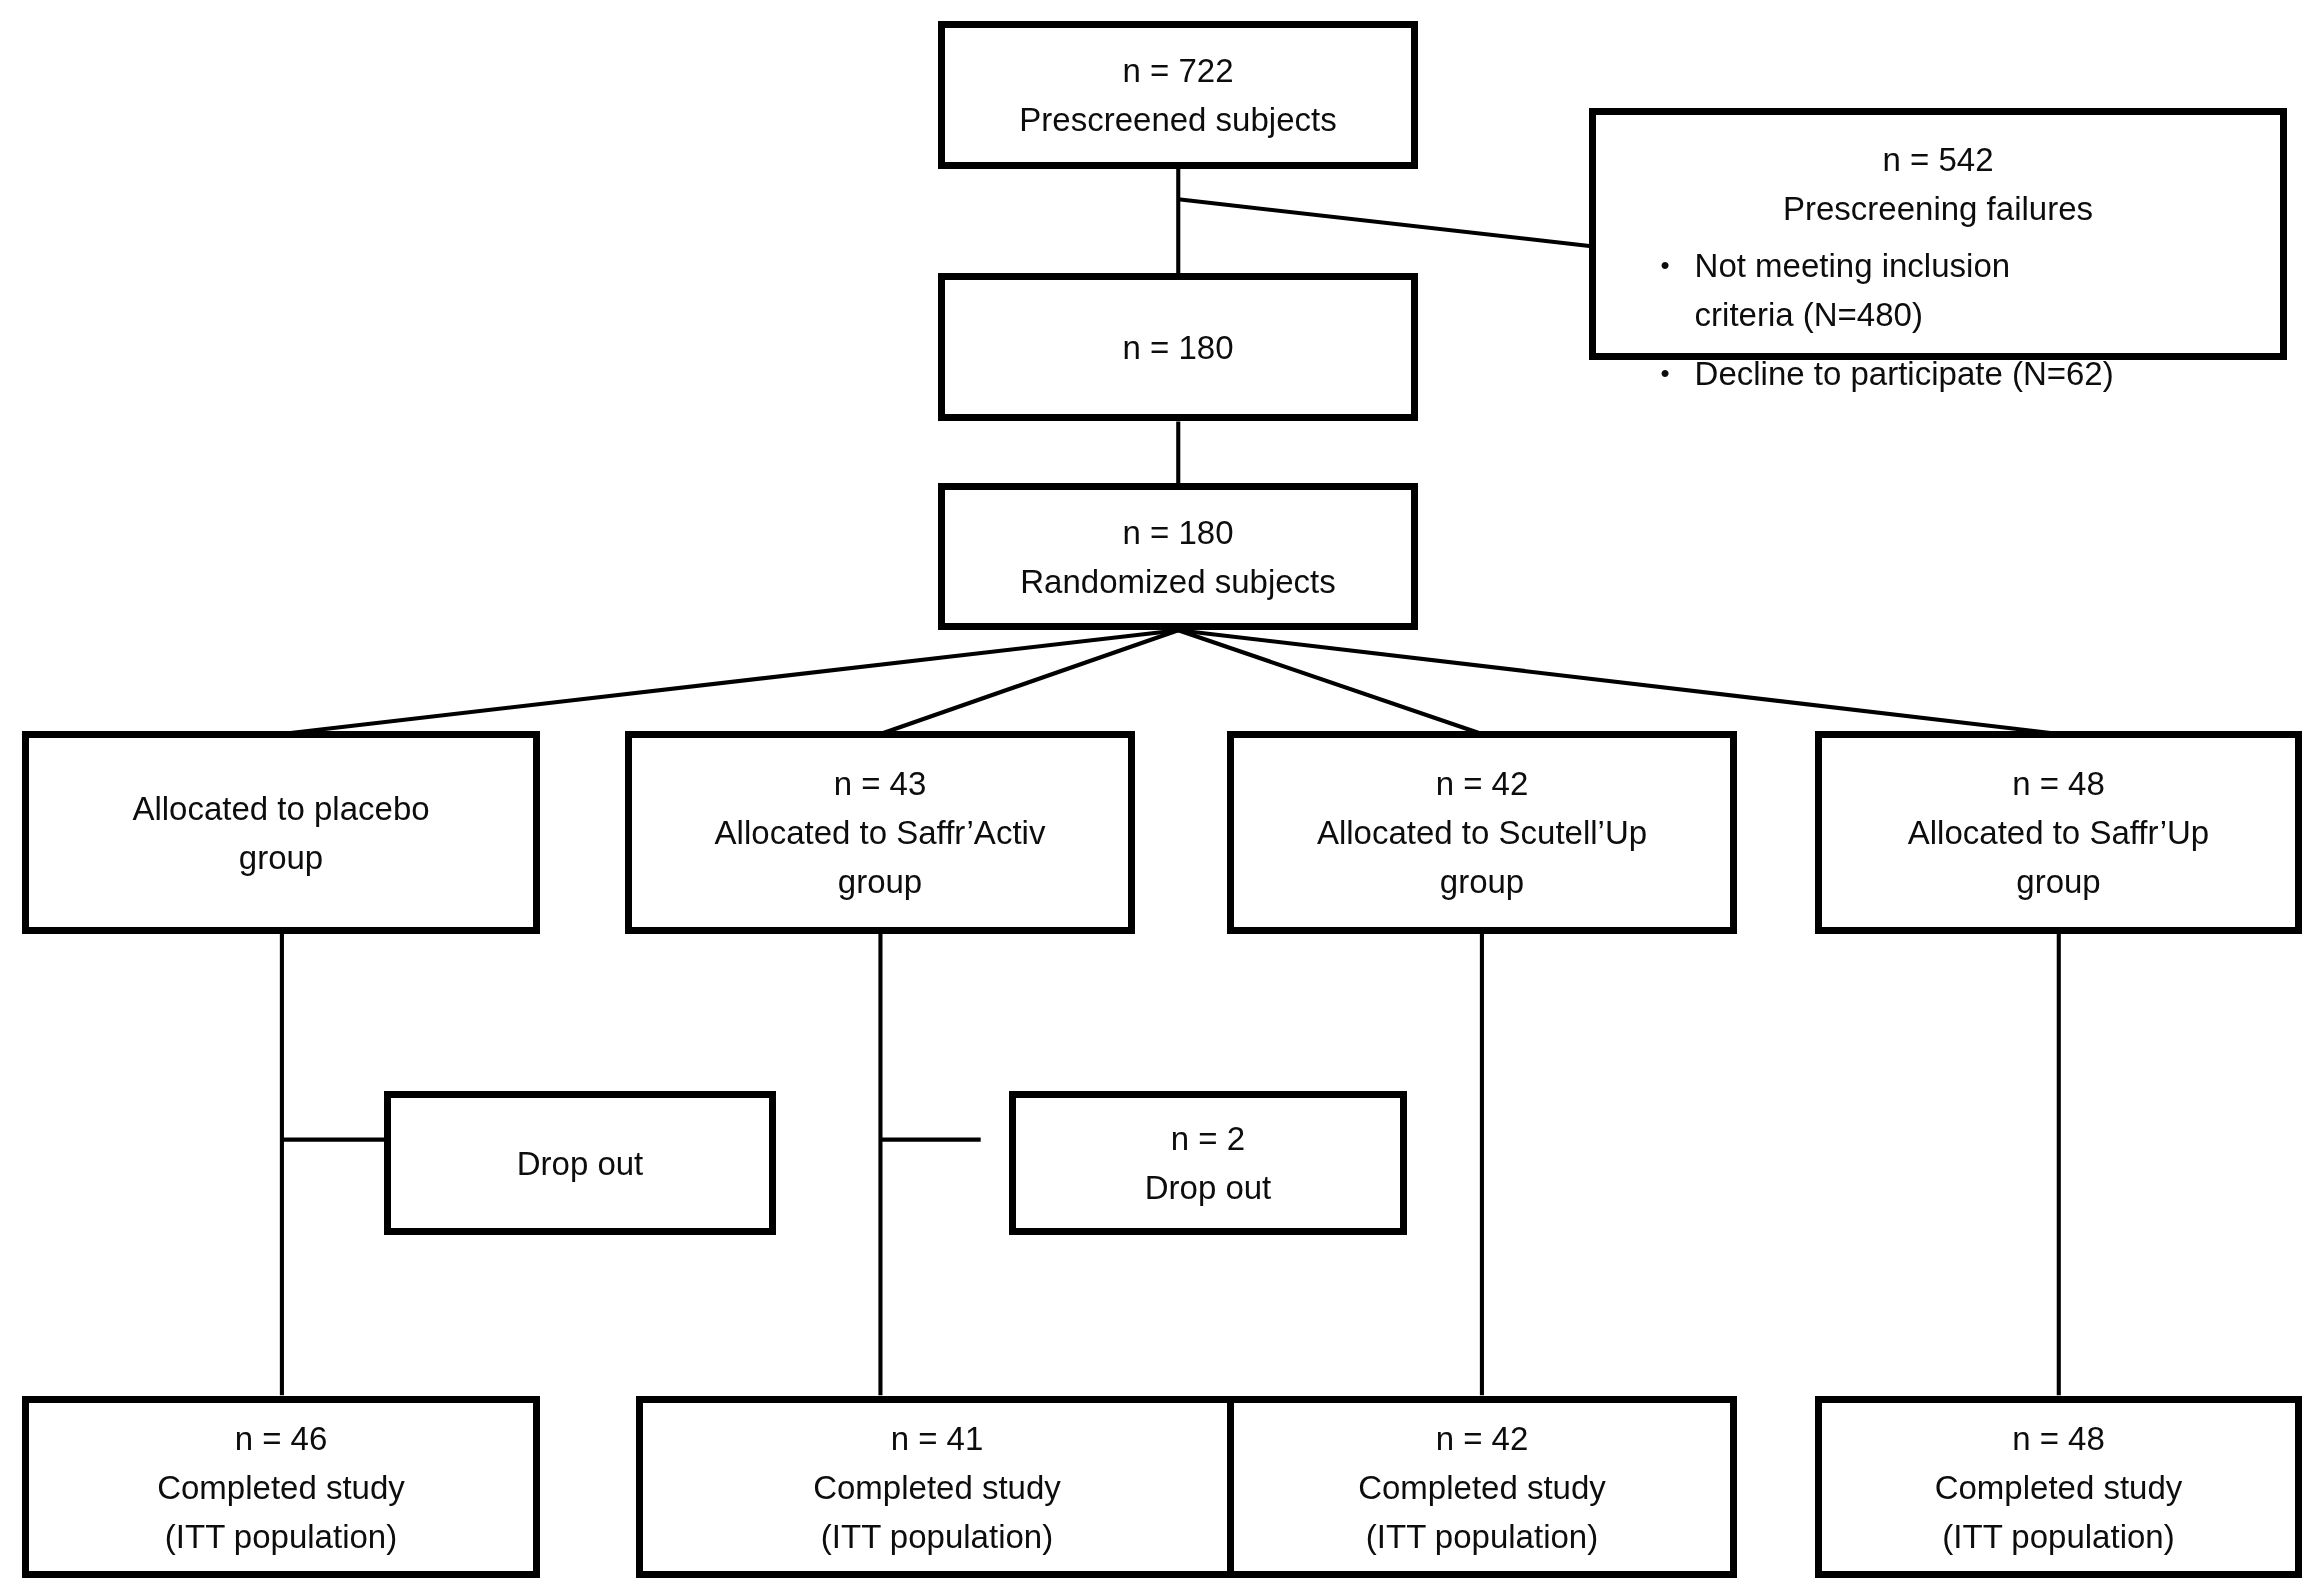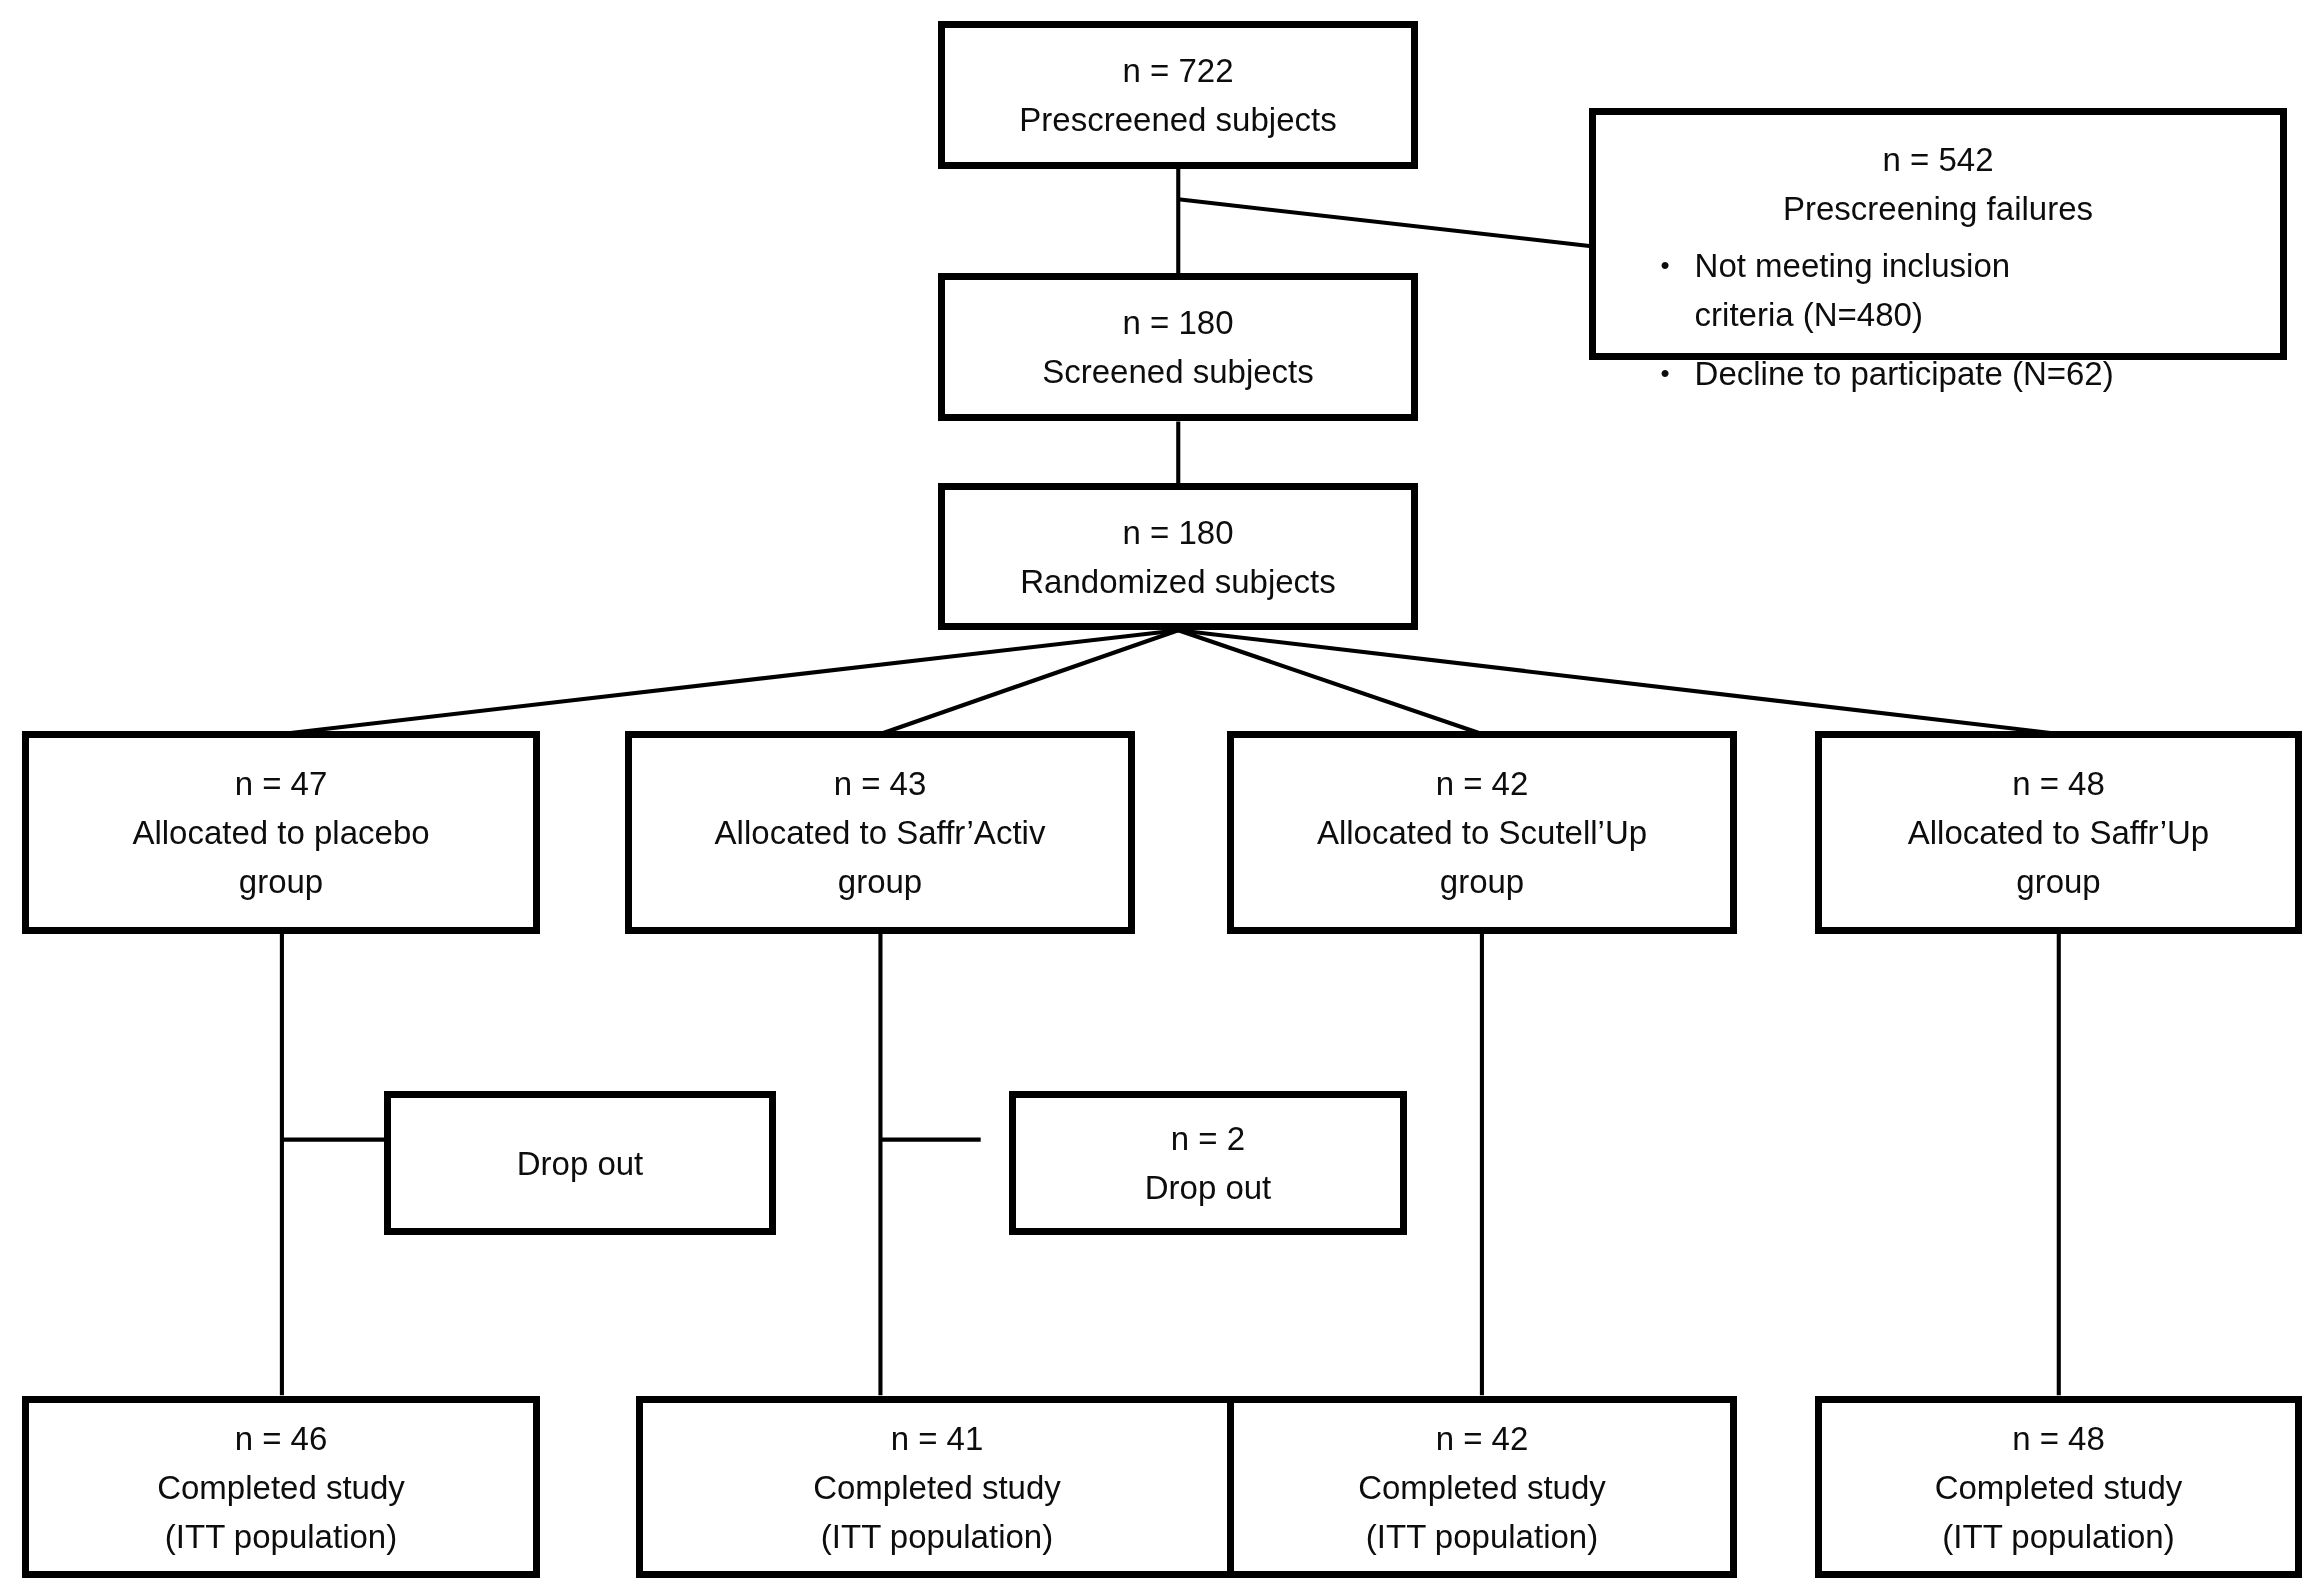--- a/index.html
+++ b/index.html
@@ -105,30 +105,28 @@
       </div>
       <div class="bullet-row">
         <span class="bullet-marker">•</span>
         <span class="bullet-text">Decline to participate (N=62)</span>
       </div>
     </div>
   </div>
 
   <div class="box" style="left:938px; top:273px; width:480px; height:148px;">
     <div class="line">n = 180</div>
-    <div class="line">Screened subjects</div>
   </div>
 
   <div class="box" style="left:938px; top:483px; width:480px; height:147px;">
     <div class="line">n = 180</div>
     <div class="line">Randomized subjects</div>
   </div>
 
   <div class="box" style="left:22px; top:731px; width:518px; height:203px;">
-    <div class="line">n = 47</div>
     <div class="line">Allocated to placebo</div>
     <div class="line">group</div>
   </div>
 
   <div class="box" style="left:625px; top:731px; width:510px; height:203px;">
     <div class="line">n = 43</div>
     <div class="line">Allocated to Saffr’Activ</div>
     <div class="line">group</div>
   </div>
 

